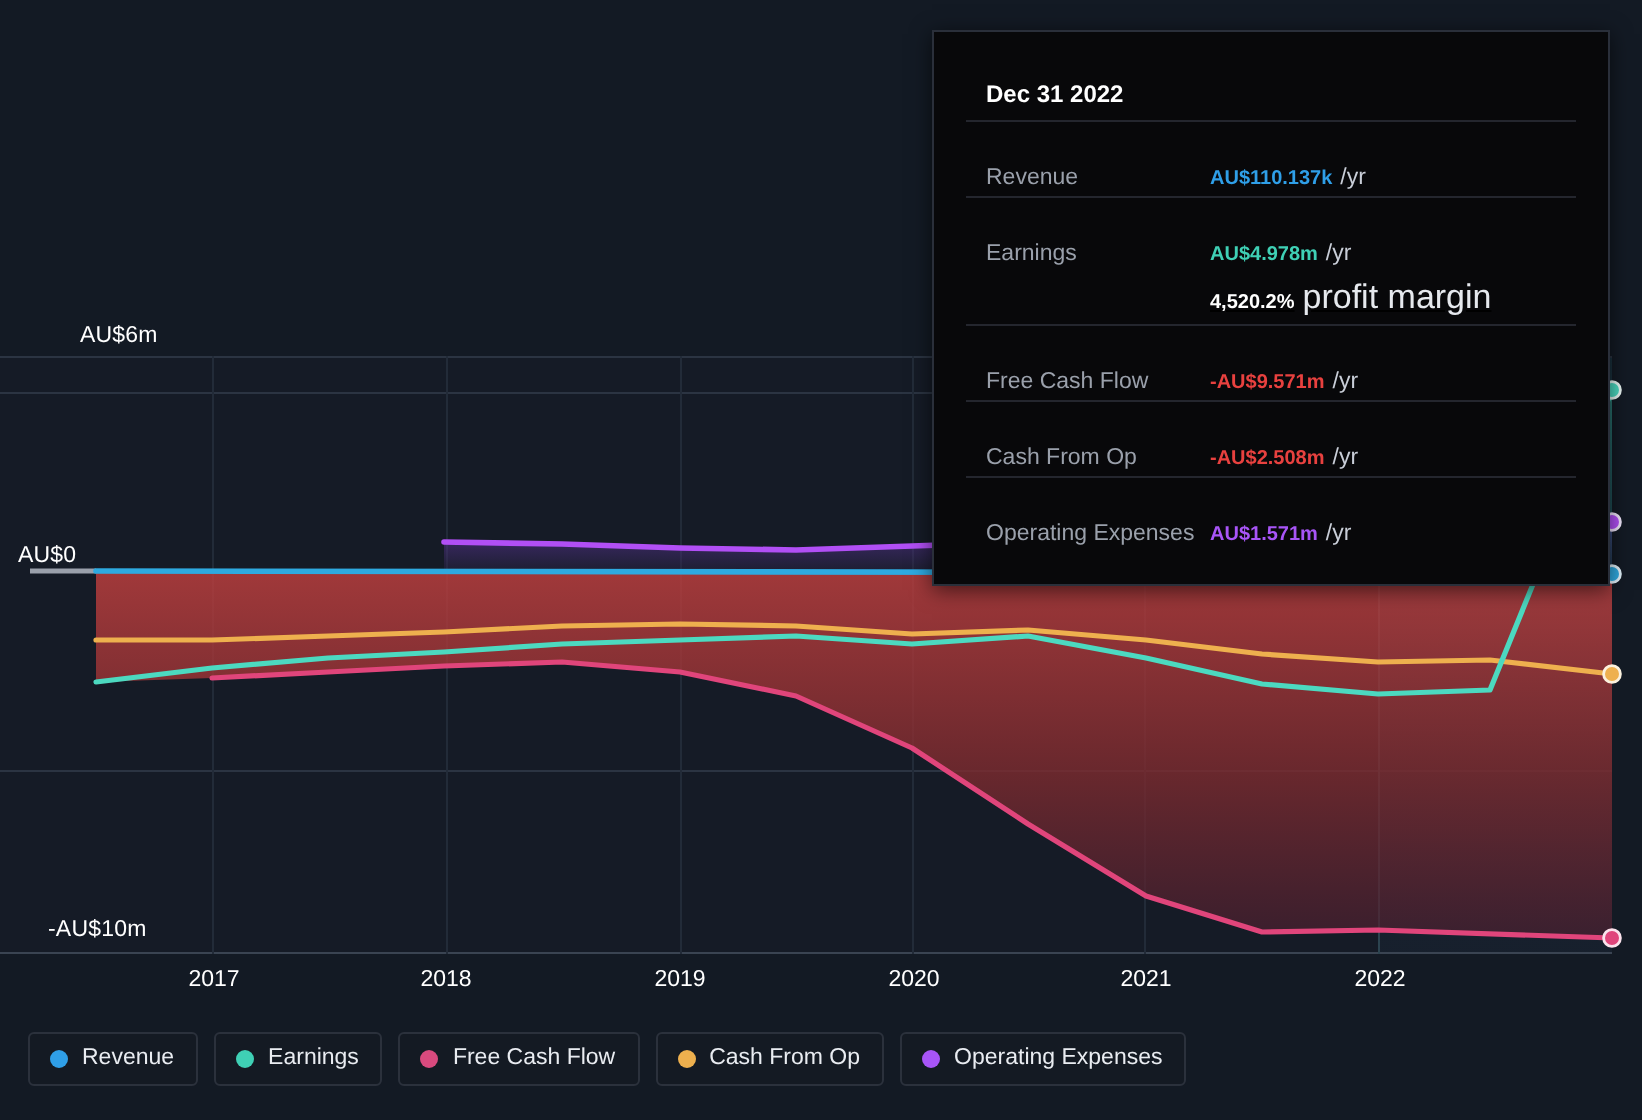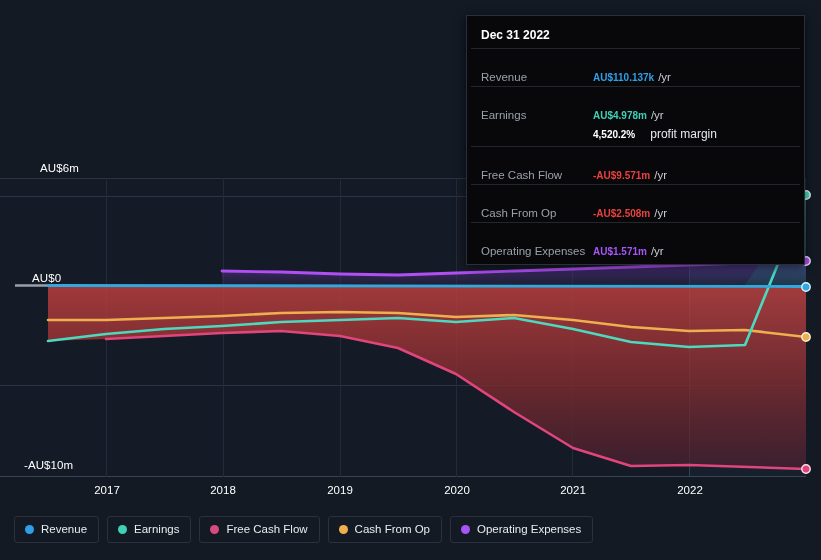--- a/index.html
+++ b/index.html
@@ -13,53 +13,53 @@
 
   
   #chart-area{position:absolute;left:0;top:0;width:821px;height:505px;}
   #plot-svg{position:absolute;left:0;top:0;}
 
   .axis-label{
     position:absolute;color:#ffffff;font-size:11.5px;letter-spacing:.1px;
     white-space:nowrap;
   }
   #y-label-top{left:24px;top:162px;margin-left:16px;}
-  #y-label-zero{left:32px;top:272px;}
+  #y-label-zero{left:9px;top:272px;}
   #y-label-bottom{left:24px;top:459px;}
 
   .x-tick{
     position:absolute;top:484px;color:#ffffff;font-size:11.5px;
     transform:translateX(-50%);white-space:nowrap;
   }
 
   
   #tooltip{
     position:absolute;left:466px;top:15px;width:339px;
     background:#08080a;border:1px solid #2a2f3a;
-    padding:4px;box-sizing:border-box;
+    padding:16px;box-sizing:border-box;
     box-shadow:0 2px 10px rgba(0,0,0,.6);
   }
   #tooltip-date{
     color:#ffffff;font-size:12px;font-weight:bold;
     padding:8px 10px 6px 10px;
   }
   .tt-row{
     display:flex;align-items:baseline;
     border-top:1px solid #24262e;
     padding:3px 10px 3px 10px;
     min-height:16px;
   }
   .tt-row.no-rule{border-top:none;text-decoration:underline;}
   .tt-key{
     color:#9aa0ab;font-size:11.5px;width:112px;flex:0 0 112px;
     white-space:nowrap;
   }
   .tt-val{font-size:10px;font-weight:bold;white-space:nowrap;text-align:right;}
   .tt-unit{color:#c9ced8;font-size:11.5px;font-weight:normal;margin-left:4px;margin-top:19px;}
-  .tt-sub{color:#e6e9ee;font-size:12px;font-weight:normal;margin-left:15px;}
+  .tt-sub{color:#e6e9ee;font-size:17px;font-weight:normal;margin-left:4px;}
 
   
   #legend{
     position:absolute;left:14px;top:516px;display:flex;gap:8px;
   }
   .legend-item{
     display:flex;align-items:center;gap:7px;
     border:1px solid #2b313c;border-radius:3px;
     padding:6px 11px 6px 10px;background:#141a23;
     box-sizing:border-box;height:27px;

